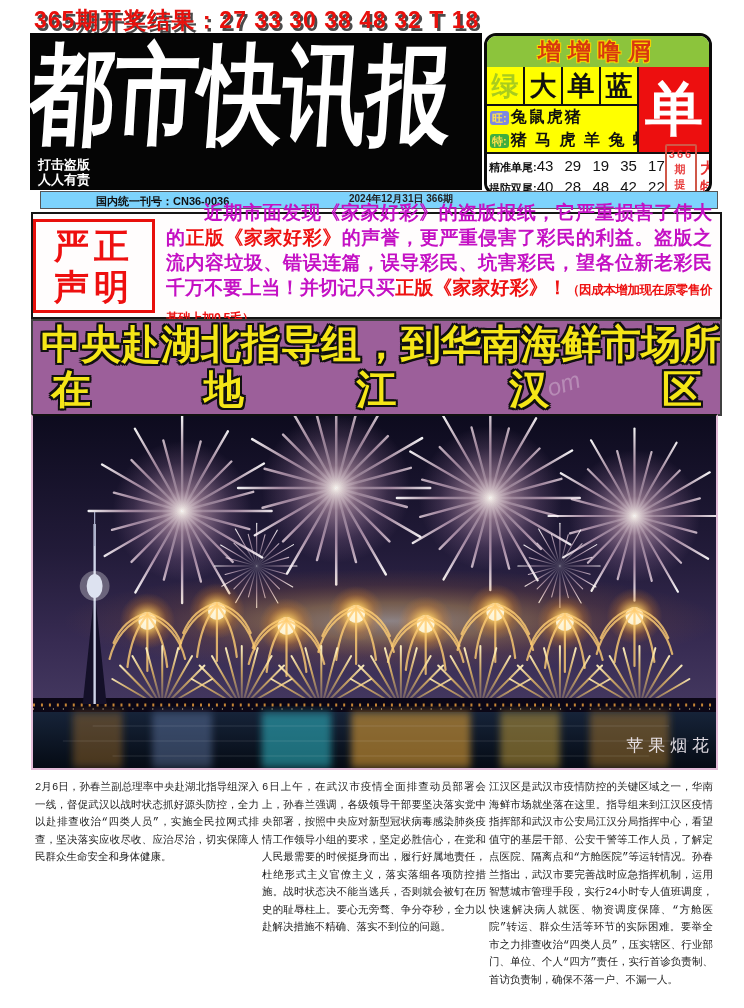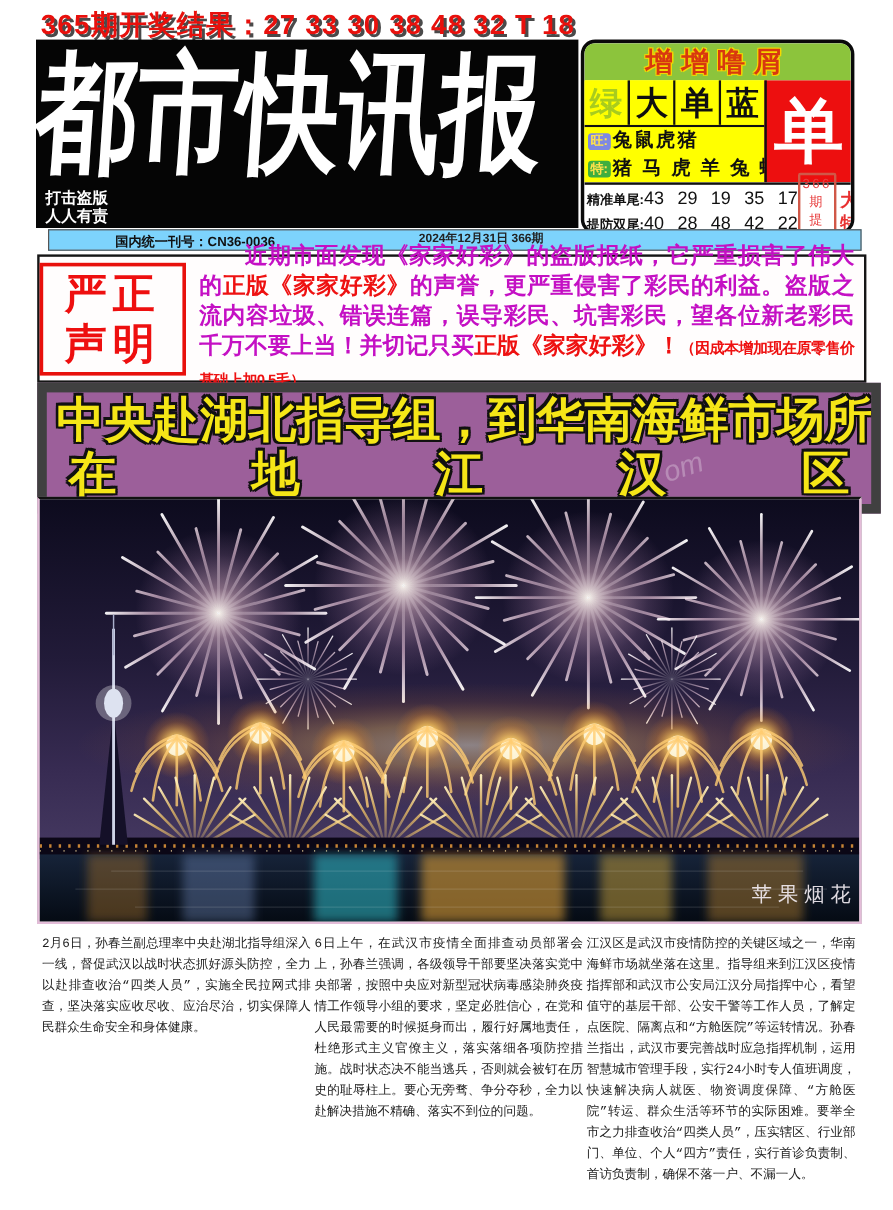--- a/index.html
+++ b/index.html
@@ -61,21 +61,21 @@
   }
   .stats-area{
     height:44px;background:#ffffff;border-top:2px solid #111;
     display:flex;align-items:center;padding:1px 2px;
   }
   .stats-lines{flex:1;}
   .stat-line{white-space:nowrap;line-height:20px;}
   .stat-label{font-size:11px;font-weight:700;color:#111;}
   .stat-vals{font-size:15px;color:#111;word-spacing:7px;margin-top:46px;}
   .issue-box{
-    border:2px solid #d05848;border-radius:2px;color:#e84040;font-size:11px;font-weight:400;
+    border:2px solid #d05848;border-radius:2px;color:#e84040;font-size:11px;font-weight:700;
     text-align:center;line-height:15px;padding:1px 2px;margin-right:3px;letter-spacing:2px;
   }
   .tips{color:#e83030;font-size:15px;font-weight:700;line-height:19px;text-align:left;white-space:nowrap;padding-right:2px;}
   
   .date-strip{
     position:absolute;left:40px;top:191px;width:676px;height:16px;
     border:1px solid #555;background:#7dd3fc;text-align:center;
   }
   .issn{position:absolute;left:55px;top:2px;font-size:11px;font-weight:700;color:#111;}
   .date-issue{position:absolute;left:308px;top:0px;font-size:10px;color:#222;white-space:nowrap;font-weight:bold;}
@@ -93,21 +93,21 @@
   }
   .decl-text{
     flex:1;padding:1px 8px 1px 11px;font-size:19px;font-weight:700;line-height:25px;
     color:#c410c4;text-align:justify;text-indent:2em;
   }
   .decl-red{color:#ee1111;}
   .decl-note{font-size:12.5px;color:#ee1111;letter-spacing:-0.5px;}
   
   .headline{
     position:absolute;left:31px;top:319px;width:687px;height:93px;
-    background:#9c5f9a;border:8px solid #404040;overflow:hidden;
+    background:#9c5f9a;border:2px solid #404040;overflow:hidden;
   }
   .hl-line{
     font-size:40px;font-weight:900;color:#f5e617;line-height:45px;white-space:nowrap;
     text-shadow:-2px 0 0 #111,2px 0 0 #111,0 -2px 0 #111,0 2px 0 #111,
                 2px 2px 0 #111,-2px -2px 0 #111,2px -2px 0 #111,-2px 2px 0 #111;
   }
   .hl-line1{padding:1px 6px 0 8px;letter-spacing:0px;}
   .hl-line2{display:flex;justify-content:space-between;padding:0 18px;}
   .hl-watermark{
     position:absolute;right:140px;bottom:16px;font-size:24px;font-style:italic;

